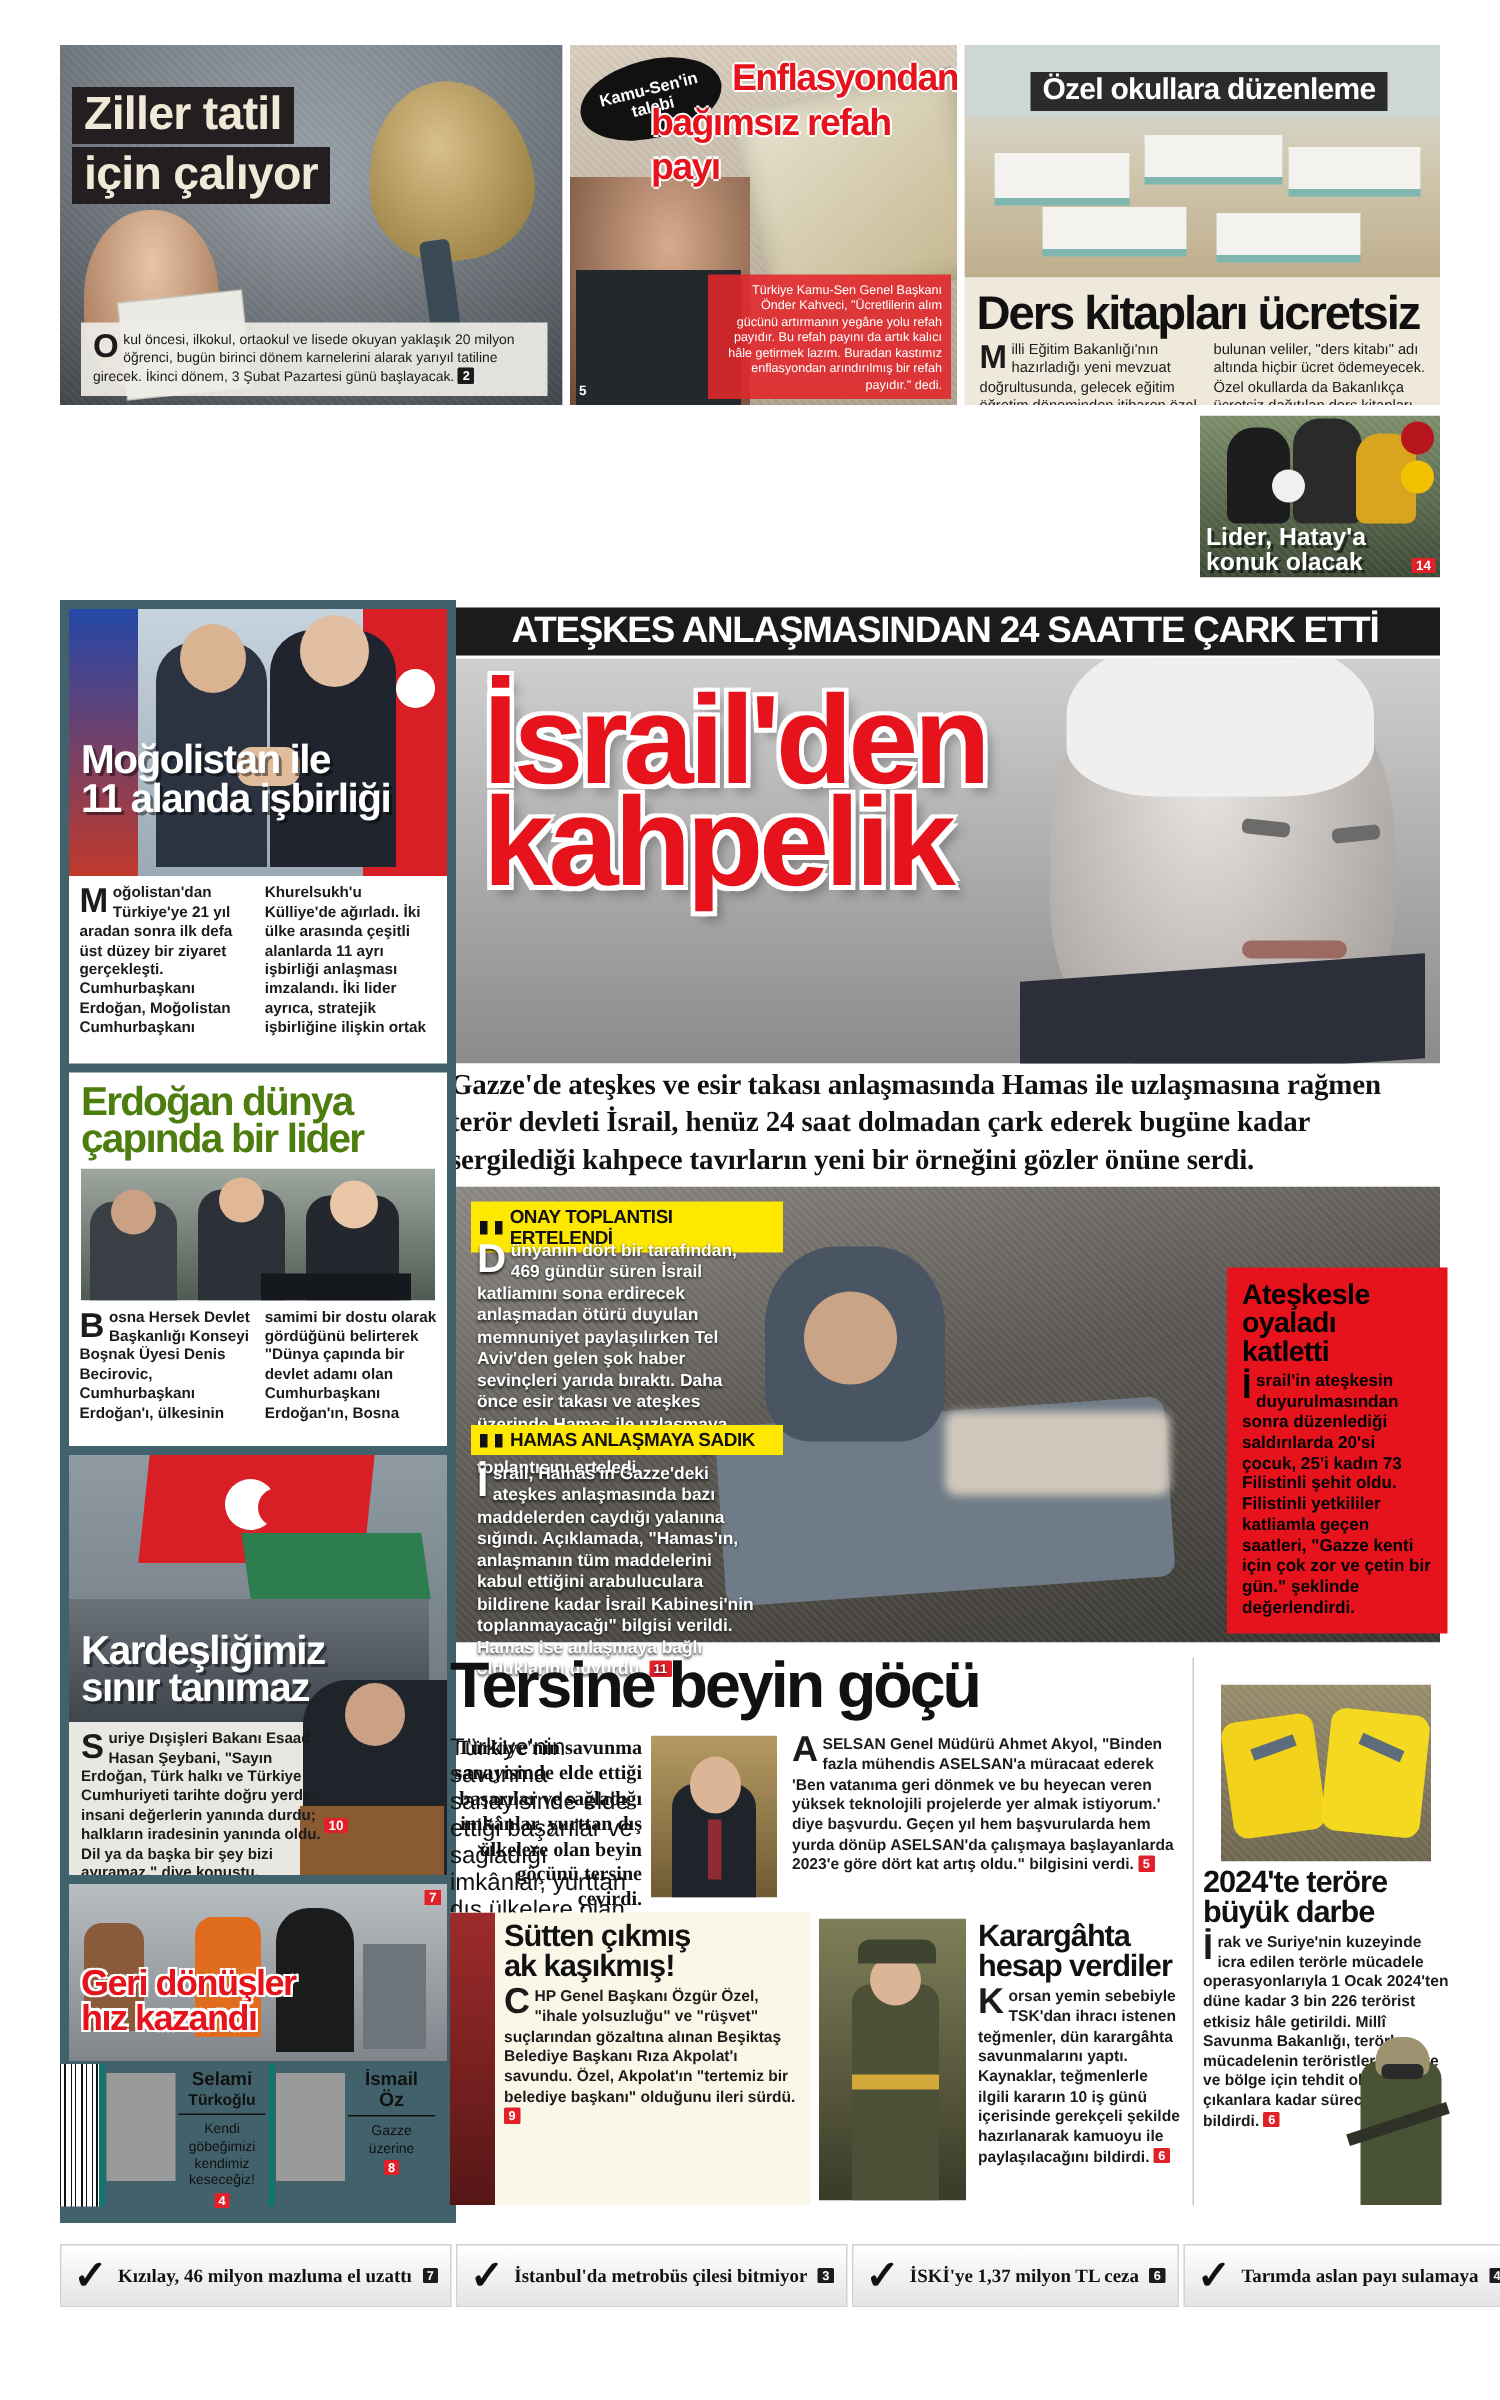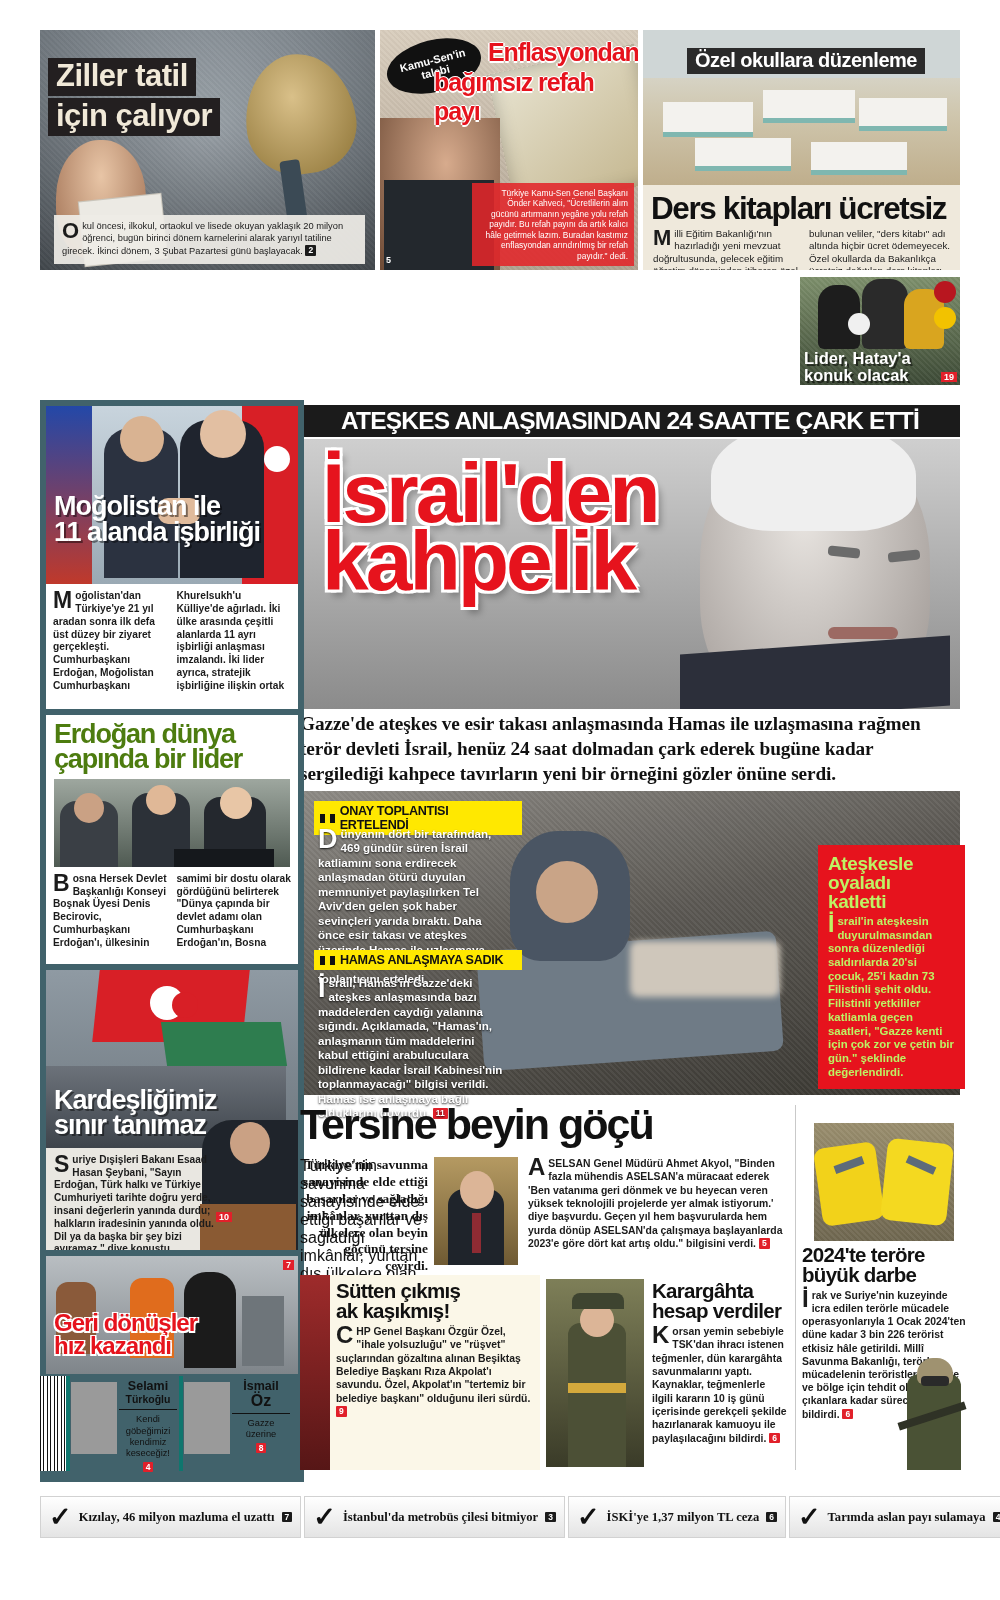--- a/index.html
+++ b/index.html
@@ -62,21 +62,21 @@
      font-weight:bold;font-size:19.3px;line-height:1.30;color:#111;letter-spacing:-.1px;}
   .lead-photo2{position:absolute;left:0;top:386px;width:660px;height:304px;overflow:hidden;}
 
   .ybar{position:absolute;background:#ffe800;color:#111;font-weight:bold;font-size:12.6px;
      letter-spacing:-.3px;padding:3px 6px;display:flex;align-items:center;gap:5px;}
   .sq{display:inline-block;width:5px;height:9px;background:#111;}
   .col-white{position:absolute;color:#fff;font-size:11.6px;line-height:1.25;font-weight:600;
      text-shadow:0 1px 2px rgba(0,0,0,.85);}
   .col-white .dc{float:left;font-size:27px;line-height:21px;font-weight:bold;margin:2px 3px 0 0;}
 
-  .redbox{position:absolute;background:#e6131d;color:#bef264;padding:9px 9px 10px 10px;}
+  .redbox{position:absolute;background:#e6131d;color:#000000;padding:9px 9px 10px 10px;}
   .redbox h3{margin:0 0 4px 0;font-size:19px;line-height:1.0;font-weight:bold;letter-spacing:-.4px;}
   .redbox p{margin:0;font-size:11.4px;line-height:1.20;font-weight:bold;}
   .redbox .dc{float:left;font-size:23px;line-height:17px;font-weight:bold;margin:1px 3px 0 0;}
 
   
   .leftcol{position:absolute;left:40px;top:400px;width:252px;height:1070px;
      background:#41626b;padding:6px;}
   .lc-card{position:relative;background:#fff;overflow:hidden;margin-bottom:6px;}
   .lc-img{position:relative;width:100%;overflow:hidden;}
   .ov-title{position:absolute;left:8px;font-weight:bold;color:#fff;line-height:.95;
@@ -202,21 +202,21 @@
     <div class="abs" style="left:18px;top:8px;width:42px;height:64px;background:#1d1d1d;border-radius:18px 18px 6px 6px;"></div>
     <div class="abs" style="left:62px;top:2px;width:46px;height:70px;background:#2a2a2a;border-radius:18px 18px 6px 6px;"></div>
     <div class="abs" style="left:104px;top:12px;width:40px;height:60px;background:#d9a51f;border-radius:16px 16px 6px 6px;"></div>
     <div class="abs" style="left:48px;top:36px;width:22px;height:22px;background:#f0f0f0;border-radius:50%;"></div>
     <div class="abs" style="right:4px;top:4px;width:22px;height:22px;border-radius:50%;background:#b8161f;"></div>
     <div class="abs" style="right:4px;top:30px;width:22px;height:22px;border-radius:50%;background:#f2c200;"></div>
     <div class="sport-h">
       <div>Lider, Hatay'a</div>
       <div>konuk olacak</div>
     </div>
-    <div class="abs" style="right:3px;bottom:3px;background:#e1202a;color:#fff;font-weight:bold;font-size:9px;padding:0 3px;">19</div>
+    <div class="abs" style="right:3px;bottom:3px;background:#e1202a;color:#fff;font-weight:bold;font-size:9px;padding:0 3px;">14</div>
   </div>
 
   <div class="lead">
 
     <div class="lead-kicker">ATEŞKES ANLAŞMASINDAN 24 SAATTE ÇARK ETTİ</div>
 
     <div class="lead-img">
       <div class="ph grey2"></div>
       <div class="abs" style="right:30px;top:-10px;width:230px;height:290px;background:radial-gradient(ellipse at 45% 30%,#e8e4e0,#9b9490);border-radius:46% 46% 40% 40%;"></div>
       <div class="abs" style="right:44px;top:-18px;width:205px;height:110px;background:#efefef;border-radius:50% 50% 30% 30%;"></div>
@@ -372,21 +372,21 @@
         <div class="ls">Kendi göbeğimizi kendimiz keseceğiz!</div>
         <div style="margin-top:2px"><span class="pg">4</span></div>
       </div>
     </div>
 
     <div class="colm">
       <div class="face"></div>
       <div class="tx">
         <div class="nm">
           <span>İsmail</span><br>
-          <span style="font-size:16px">Öz</span>
+          <span style="font-size:13px">Öz</span>
         </div>
         <div class="ls">Gazze üzerine</div>
         <div style="margin-top:2px"><span class="pg">8</span></div>
       </div>
     </div>
   </div>
 
   <div class="bmid">
 
     <div class="bm-title">Tersine beyin göçü</div>

